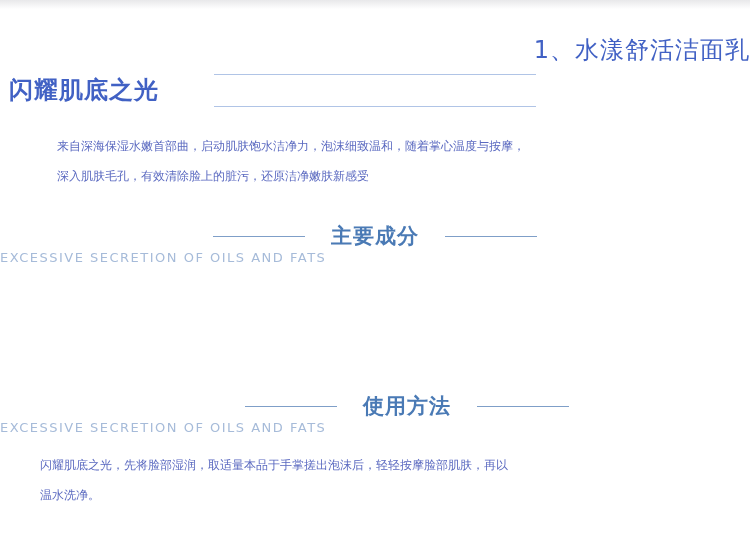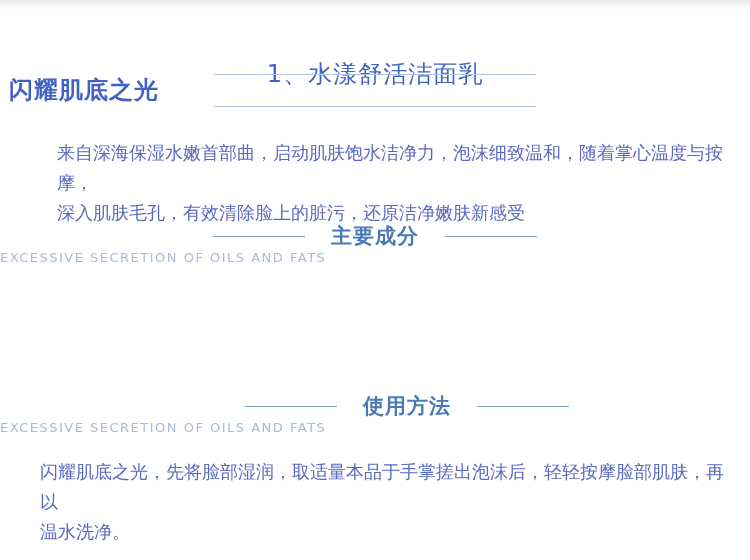--- a/index.html
+++ b/index.html
@@ -13,49 +13,47 @@
     position: relative;
     width: 750px; height: 560px;
     background: #ffffff;
   }
   .top-shade {
     position: absolute; top: 0; left: 0; right: 0; height: 9px;
     background: linear-gradient(to bottom, rgba(190,190,195,0.35), rgba(255,255,255,0));
   }
   .product-title {
     position: absolute; top: 36px; left: 0; width: 100%;
-    text-align: center;
+    text-align: right;
     font-size: 24px; line-height: 28px;
     letter-spacing: 1px;
     color: var(--title-blue, #4161c4);
     font-weight: 400;
-    margin-top: 24px;
   }
   .slogan {
     position: absolute; top: 76px; left: 9px; width: 100%;
     text-align: left;
     font-size: 24px; line-height: 28px;
     letter-spacing: 1px;
     color: var(--title-blue, #4161c4);
     font-weight: 700;
   }
   .title-rule {
     position: absolute; left: 50%; transform: translateX(-50%);
     width: 322px; height: 0;
     border-top: 1px solid var(--rule-blue, #b0c4e6);
   }
   .rule-1 { top: 74px; }
   .rule-2 { top: 106px; }
   .body-text {
     position: absolute;
-    font-size: 18px; line-height: 30px;
+    font-size: 12px; line-height: 30px;
     color: var(--body-blue, #5a69c0);
     white-space: pre-line;
     letter-spacing: 0px;
-    margin-top: 7px;
   }
   .intro { top: 131px; left: 57px; width: 680px; }
   .ingredients { top: 287px; left: 40px; width: 700px; }
   .usage { top: 450px; left: 40px; width: 700px; }
   .section-head {
     position: absolute; left: 0; width: 100%;
     display: flex; align-items: center; justify-content: center;
     gap: 26px;
   }
   .section-head .flank {

